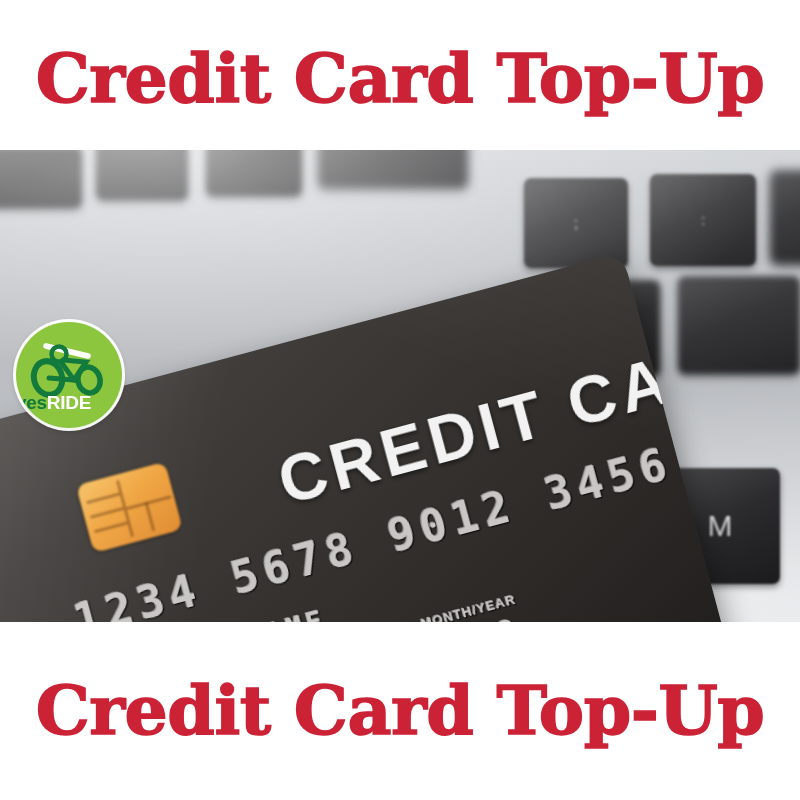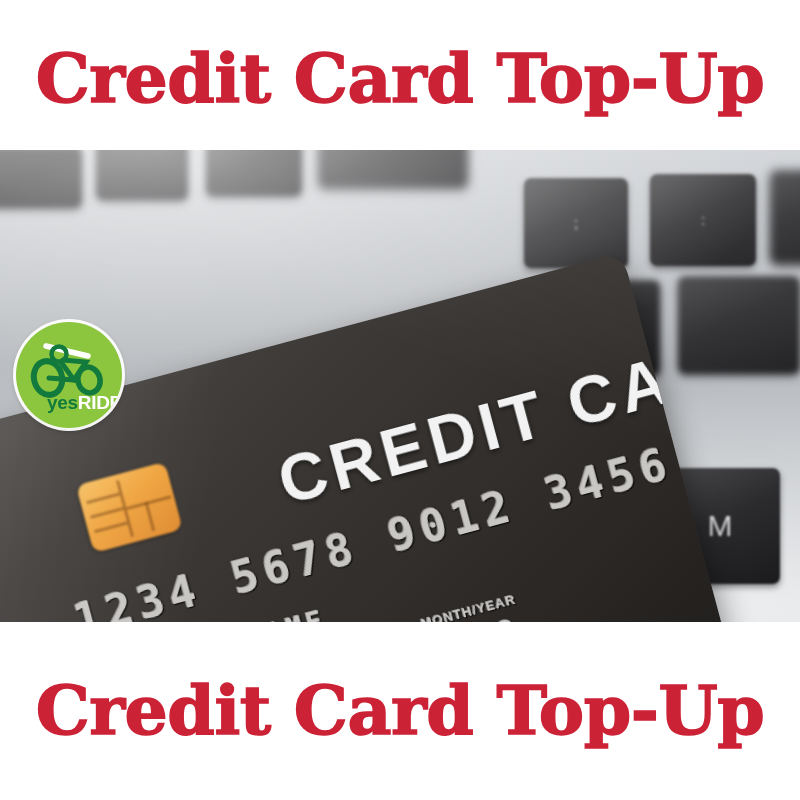--- a/index.html
+++ b/index.html
@@ -194,21 +194,21 @@
     left:16px; top:172px;
     width:106px; height:106px;
     border-radius:50%;
     background:#8CC63E;
     box-shadow:0 0 0 3px rgba(255,255,255,.95), 0 2px 6px rgba(0,0,0,.35);
     overflow:hidden;
   }
   #logo svg { display:block; width:106px; height:106px; }
   .logo-text {
     position:absolute; left:0; bottom:16px; width:106px;
-    text-align:right;
+    text-align:left;
     font-family:"Liberation Sans", sans-serif;
     font-weight:bold;
     font-size:19px;
     letter-spacing:-0.3px;
     line-height:1;
   }
   .logo-text .yes  { color:#127A3C; }
   .logo-text .ride { color:#ffffff; }
 </style>
 </head>

